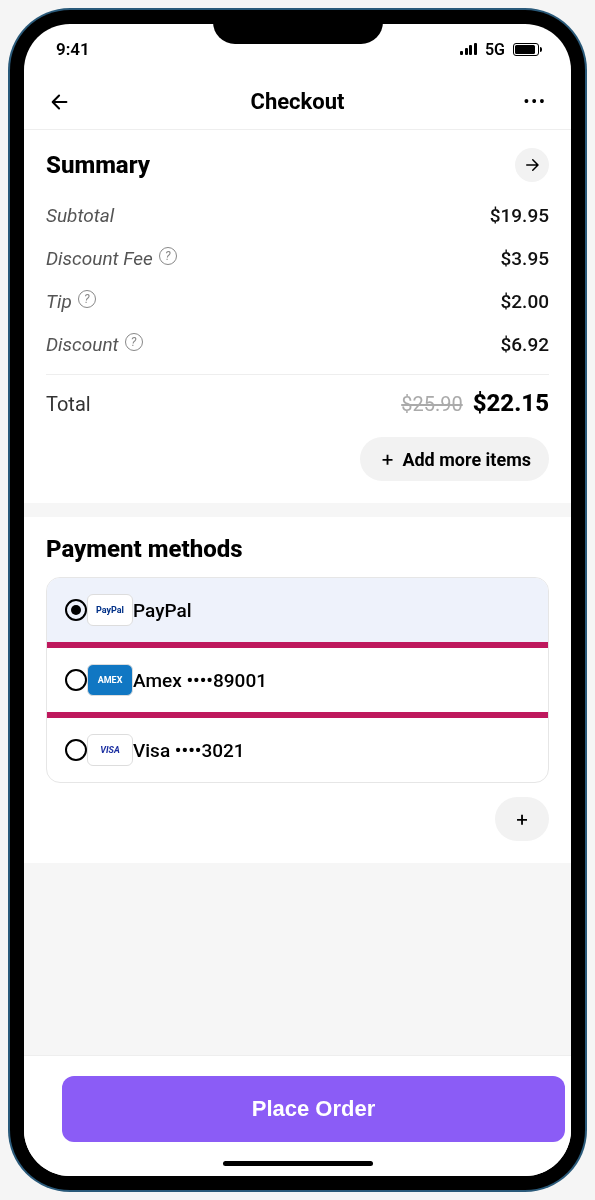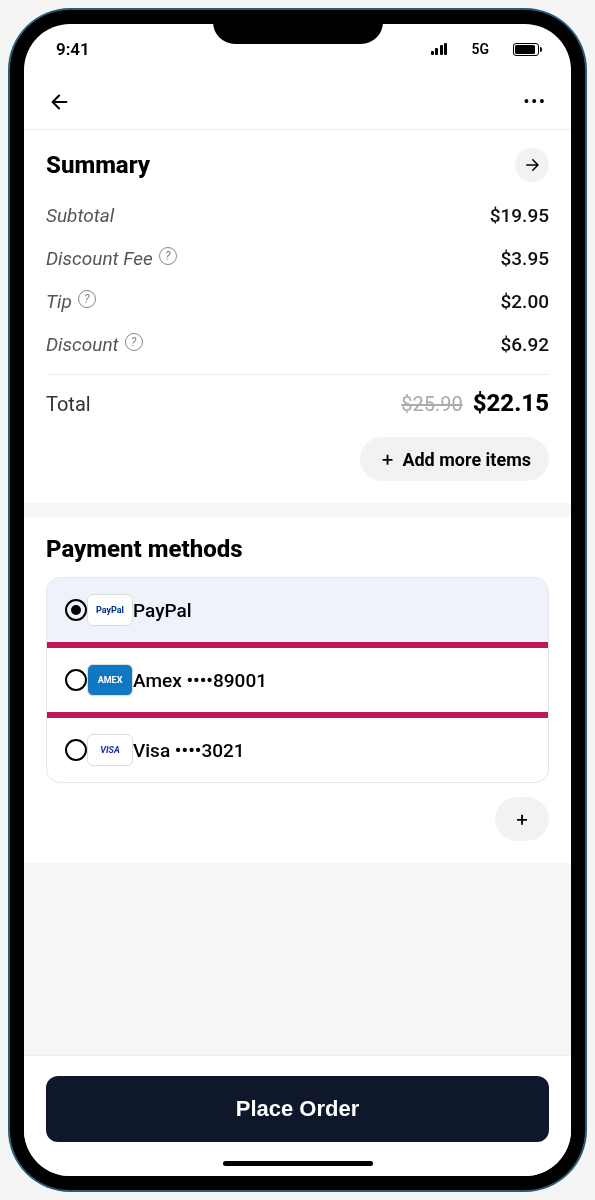--- a/index.html
+++ b/index.html
@@ -44,21 +44,21 @@
   }
   .status-bar {
     height: 50px;
     display: flex;
     justify-content: space-between;
     align-items: center;
     padding: 0 32px 0 32px;
     font-weight: 600;
     font-size: 17px;
   }
-  .status-right { display: flex; align-items: center; gap: 24px; font-size: 14px; font-weight: 600; }
+  .status-right { display: flex; align-items: center; gap: 8px; font-size: 16px; font-weight: 600; }
   .signal-bars { display: flex; align-items: flex-end; gap: 1.5px; height: 12px; }
   .bar { width: 3px; background: #000; border-radius: 1px; }
   .bar:nth-child(1){height:4px}.bar:nth-child(2){height:7px}.bar:nth-child(3){height:10px}.bar:nth-child(4){height:12px}
   .battery { width: 26px; height: 13px; border: 1.5px solid #000; border-radius: 3px; position: relative; }
   .battery::after { content:''; position:absolute; right:-4px; top:3px; width:2px; height:5px; background:#000; border-radius:0 2px 2px 0; }
   .battery-fill { position:absolute; left:1px; top:1px; bottom:1px; width: 20px; background:#000; border-radius:1.5px; }
 
   .nav-bar {
     height: 56px;
     display: flex;
@@ -97,21 +97,21 @@
   .pm-list { border:1px solid #e6e6e6; border-radius: 14px; overflow:hidden; margin-top:14px; }
   .pm-item { display:flex; align-items:center; padding: 16px 18px; cursor:pointer; }
   .pm-item + .pm-item { border-top:6px solid #be185d; }
   .pm-item.selected { background:#eef2fb; }
   .radio { width:22px; height:22px; border:2.5px solid #000; border-radius:50%; display:flex; align-items:center; justify-content:center; }
   .radio.filled::after { content:''; width:10px; height:10px; background:#000; border-radius:50%; }
   .card-logo { width:46px; height:32px; border:1px solid #ddd; border-radius:6px; display:flex; align-items:center; justify-content:center; font-size:9px; font-weight:700; background:#fff; }
   .pm-label { font-size:19px; font-weight:500; }
 
   .bottom-bar { background:#fff; padding: 20px 22px 34px; border-top: 1px solid #eee; }
-  .primary-btn { width:100%; background:#0f172a; color:#fff; font-size:22px; font-weight:700; border:none; border-radius:12px; padding:20px 0; cursor:pointer; }
+  .primary-btn { width:100%; background:#8b5cf6; color:#fff; font-size:22px; font-weight:700; border:none; border-radius:12px; padding:20px 0; cursor:pointer;margin-left:16px; }
 
   .home-ind { position:absolute; bottom:10px; left:50%; transform:translateX(-50%); width:150px; height:5px; background:#000; border-radius:3px; }
 
   
   .logo-paypal { color:#003087; }
   .logo-amex { background:#1077c3; color:#fff; }
   .logo-visa { color:#1a2ea0; font-style:italic; }
 </style>
 </head>
 <body>
@@ -135,20 +135,21 @@
           </div>
       </div>
     </div>
 
     <div class="nav-bar">
       <div class="icon-btn">
         <svg width="22" height="22" viewBox="0 0 24 24">
             <path d="M19 12H5M11 5l-7 7 7 7" stroke="#000" stroke-width="2.2" fill="none" stroke-linecap="round" stroke-linejoin="round"></path>
           </svg>
       </div>
+      <div class="nav-title">Checkout</div>
       <div class="icon-btn">
         <span class="dots">•••</span>
       </div>
     </div>
 
     <div class="content">
 
       <div class="section">
         <div class="sec-header">
           <div class="sec-title">Summary</div>

